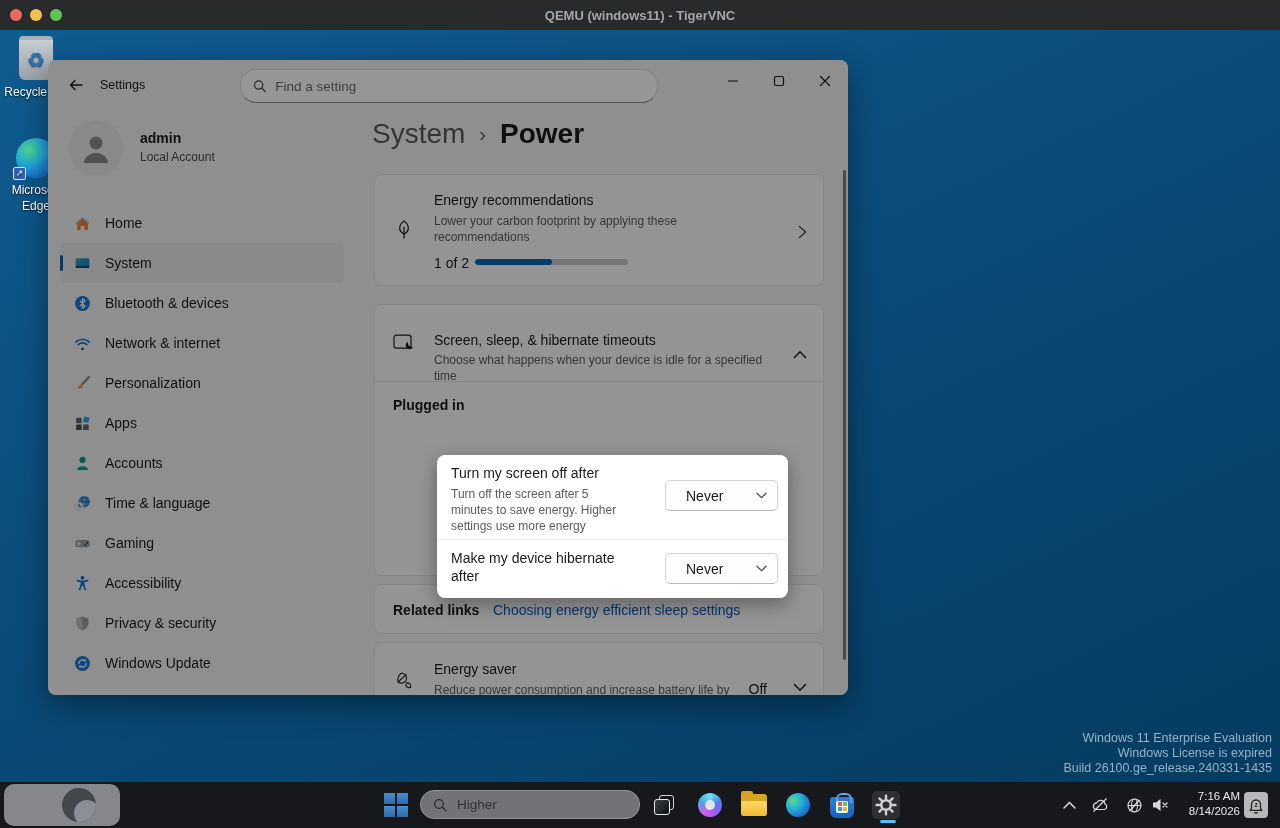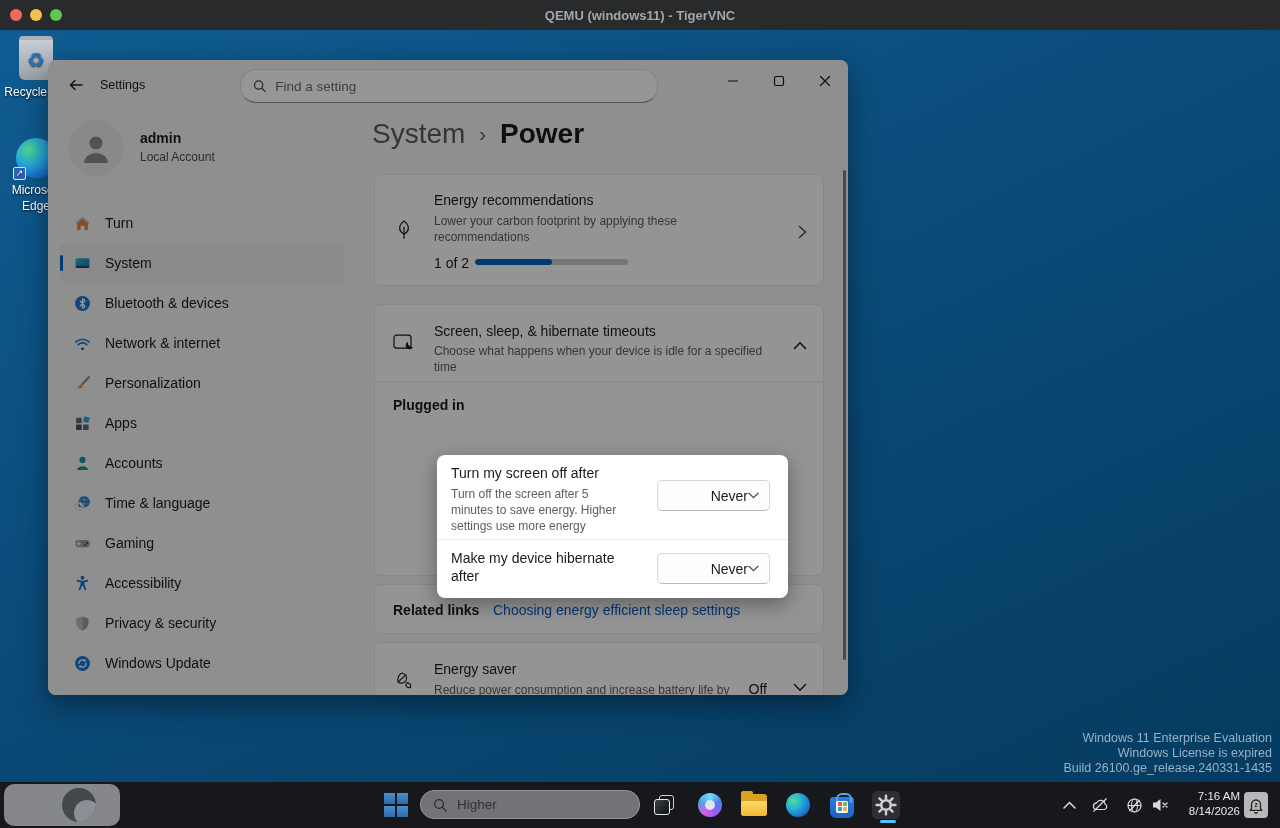--- a/index.html
+++ b/index.html
@@ -74,23 +74,23 @@
   .divider { position:absolute; left:0; right:0; height:1px; background:#e5e5e5; }
   .link { color:var(--link,#0a5dc2); font-size:14px; text-decoration:none;text-align:right; }
 
   .scrollbar { position:absolute; left:795px; top:110px; width:3px; height:490px; border-radius:2px; background:#7c7c7c; }
 
   
   .popup { position:absolute; left:437px; top:425px; width:351px; height:143px; background:#fff; border-radius:8px;
     z-index:4; box-shadow:0 6px 20px rgba(0,0,0,.35); }
   .pp-title { position:absolute; left:14px; font-size:14px; color:#1b1b1b; }
   .pp-desc { position:absolute; left:14px; width:175px; font-size:12px; color:#5d5d5d; line-height:16px; }
-  .dropdown { position:absolute; left:220px; width:113px; height:31px; background:#fdfdfd; border:1px solid #d5d5d5;
+  .dropdown { position:absolute; left:228px; width:113px; height:31px; background:#fdfdfd; border:1px solid #d5d5d5;
     border-bottom-color:#b9b9b9; border-radius:5px; display:flex; align-items:center; padding:0 10px 0 20px;
-    justify-content:flex-end; font-size:14px; color:#1b1b1b; }
+    justify-content:space-between; font-size:14px; color:#1b1b1b; }
   .pp-div { position:absolute; left:0; right:0; top:84px; height:1px; background:#ebebeb; }
 
   
   .taskbar { position:absolute; left:0; top:782px; width:1280px; height:46px; background:#17181b; z-index:5; }
   .dock-corner { position:absolute; left:4px; top:2px; width:116px; height:42px; background:#85878a; border-radius:10px; }
   .dock-circle { position:absolute; left:58px; top:4px; width:34px; height:34px; border-radius:50%; background:#43484d; overflow:hidden; }
   .dock-circle::after { content:""; position:absolute; left:12px; top:12px; width:26px; height:26px; border-radius:50%; background:#8b9096; }
   .tb-btn { position:absolute; top:791px; width:28px; height:28px; display:flex; align-items:center; justify-content:center;
     border-radius:5px; z-index:6; }
   .tb-search { position:absolute; left:420px; top:790px; width:220px; height:29px; border-radius:14px; z-index:6;
@@ -200,21 +200,21 @@
       </div>
       <div class="user-name">admin</div>
       <div class="user-type">Local Account</div>
 
       <div class="nav">
         <div class="nav-item">
           <svg class="nav-ico" viewBox="0 0 16 16">
             <path d="M8 1.6 L14.6 7.6 L13.2 8.6 L8 4 L2.8 8.6 L1.4 7.6 Z" fill="#b9bdc2"></path>
             <path d="M3 8 L8 3.6 L13 8 V14 H9.8 V10 H6.2 V14 H3 Z" fill="#e8813c"></path>
           </svg>
-          <span>Turn</span>
+          <span>Home</span>
         </div>
         <div class="nav-item sel">
           <span class="nav-accent"></span>
           <svg class="nav-ico" viewBox="0 0 16 16">
             <defs>
                 <linearGradient id="gsys" x1="0" y1="0" x2="1" y2="1">
                   <stop offset="0" stop-color="#35b8c8"></stop>
                   <stop offset="1" stop-color="#1273b8"></stop>
                 </linearGradient>
               </defs>
@@ -329,21 +329,21 @@
         </div>
       </div>
 
       <div class="card" style="top:244px; height:272px;">
         <div class="card-ico" style="height:76px;">
           <svg width="23" height="20" viewBox="0 0 22 19">
             <rect x="1" y="1.6" width="17" height="13" rx="2.4" stroke="#1b1b1b" stroke-width="1.2" fill="none"></rect>
             <path d="M14.8 8.2 a4 4 0 1 0 5.4 5.4 a4.6 4.6 0 0 1 -5.4 -5.4 Z" fill="#1b1b1b"></path>
           </svg>
         </div>
-        <div style="position:absolute; left:0; top:4px; width:100%; height:76px;">
+        <div style="position:absolute; left:0; top:13px; width:100%; height:76px;">
           <div class="c-title" style="position:absolute; left:59px; top:14px;">Screen, sleep, &amp; hibernate timeouts</div>
           <div class="c-desc" style="position:absolute; left:59px; top:34px; width:340px;">Choose what happens when your device is idle for a specified time</div>
           <svg class="chev" style="top:32px;" width="14" height="9" viewBox="0 0 14 9">
             <path d="M1.5 7.5 L7 1.8 L12.5 7.5" stroke="#1b1b1b" stroke-width="1.5" fill="none" stroke-linecap="round"></path>
           </svg>
         </div>
         <div class="divider" style="top:76px;"></div>
         <div style="position:absolute; left:18px; top:92px; font-size:14px; font-weight:bold; color:#1b1b1b;">Plugged in</div>
       </div>
 

